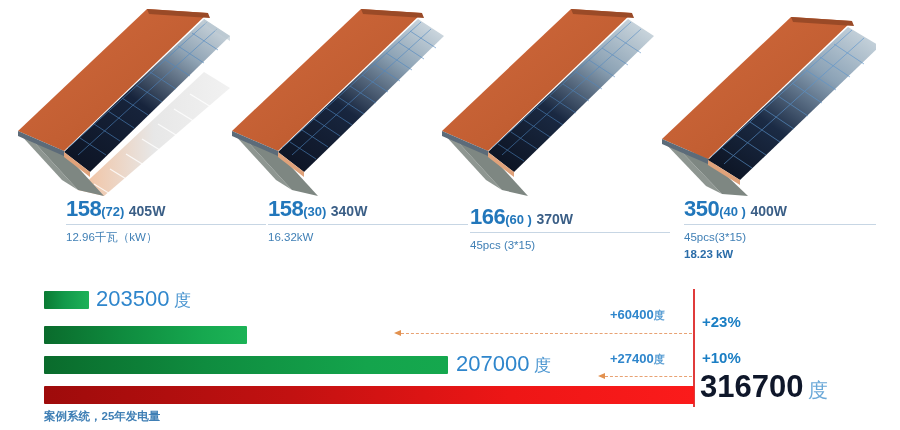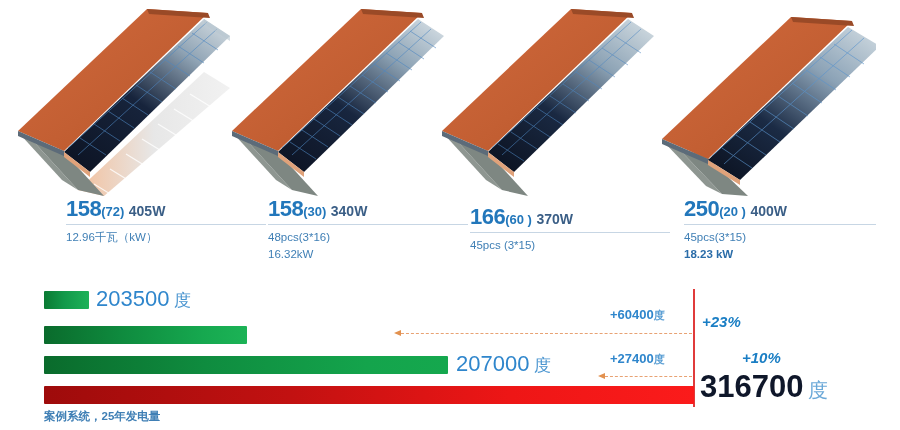--- a/index.html
+++ b/index.html
@@ -104,21 +104,20 @@
     line-height: 1;
   }
   .delta .u { font-size: 11px; font-weight: 600; color: #5b9fd4; }
   .pct {
     position: absolute;
     font-size: 15px;
     font-weight: 700;
     color: #1a7ec4;
     white-space: nowrap;
     line-height: 1;
-    font-style: italic;
   }
 
   .arrow { position: absolute; height: 9px; }
   .arrow .shaft {
     position: absolute;
     left: 7px; right: 0; top: 4px;
     border-top: 1px dashed #e8a273;
   }
   .arrow .head {
     position: absolute;
@@ -327,36 +326,35 @@
     <div class="spec-rule"></div>
     <div class="spec-line">12.96千瓦（kW）</div>
   </div>
 
   <div class="spec-card" style="left:268px; top:198px;">
     <div class="spec-head">
       <span class="spec-size">158</span><span class="spec-cells">(30)</span>
       <span class="spec-watt">340W</span>
     </div>
     <div class="spec-rule"></div>
-    <div class="spec-line">48pcs(3*16)</div>
     <div class="spec-line">16.32kW</div>
   </div>
 
   <div class="spec-card" style="left:470px; top:190px;margin-top:16px;">
     <div class="spec-head">
       <span class="spec-size">166</span><span class="spec-cells">(60 )</span>
       <span class="spec-watt">370W</span>
     </div>
     <div class="spec-rule"></div>
     <div class="spec-line">45pcs (3*15)</div>
   </div>
 
   <div class="spec-card" style="left:684px; top:198px;">
     <div class="spec-head">
-      <span class="spec-size">250</span><span class="spec-cells">(20 )</span>
+      <span class="spec-size">350</span><span class="spec-cells">(40 )</span>
       <span class="spec-watt">400W</span>
     </div>
     <div class="spec-rule"></div>
     <div class="spec-line">45pcs(3*15)</div>
     <div class="spec-line bold">18.23 kW</div>
   </div>
 
   <div class="chart">
 
     <div class="vline" style="left:693px; top:289px; height:118px;"></div>
@@ -392,20 +390,20 @@
       <span>+23%</span>
     </div>
 
     <div class="arrow" style="left:598px; top:372px; width:94px;">
       <div class="head"></div>
       <div class="shaft"></div>
     </div>
     <div class="delta" style="left:610px; top:352px;">
       <span>+27400</span><span class="u">度</span>
     </div>
-    <div class="pct" style="left:702px; top:350px;margin-left:40px;">
+    <div class="pct" style="left:702px; top:350px;">
       <span>+10%</span>
     </div>
 
     <div class="caption" style="left:44px; top:409px;">案例系统，25年发电量</div>
   </div>
 
 </div>
 
 </body></html>

